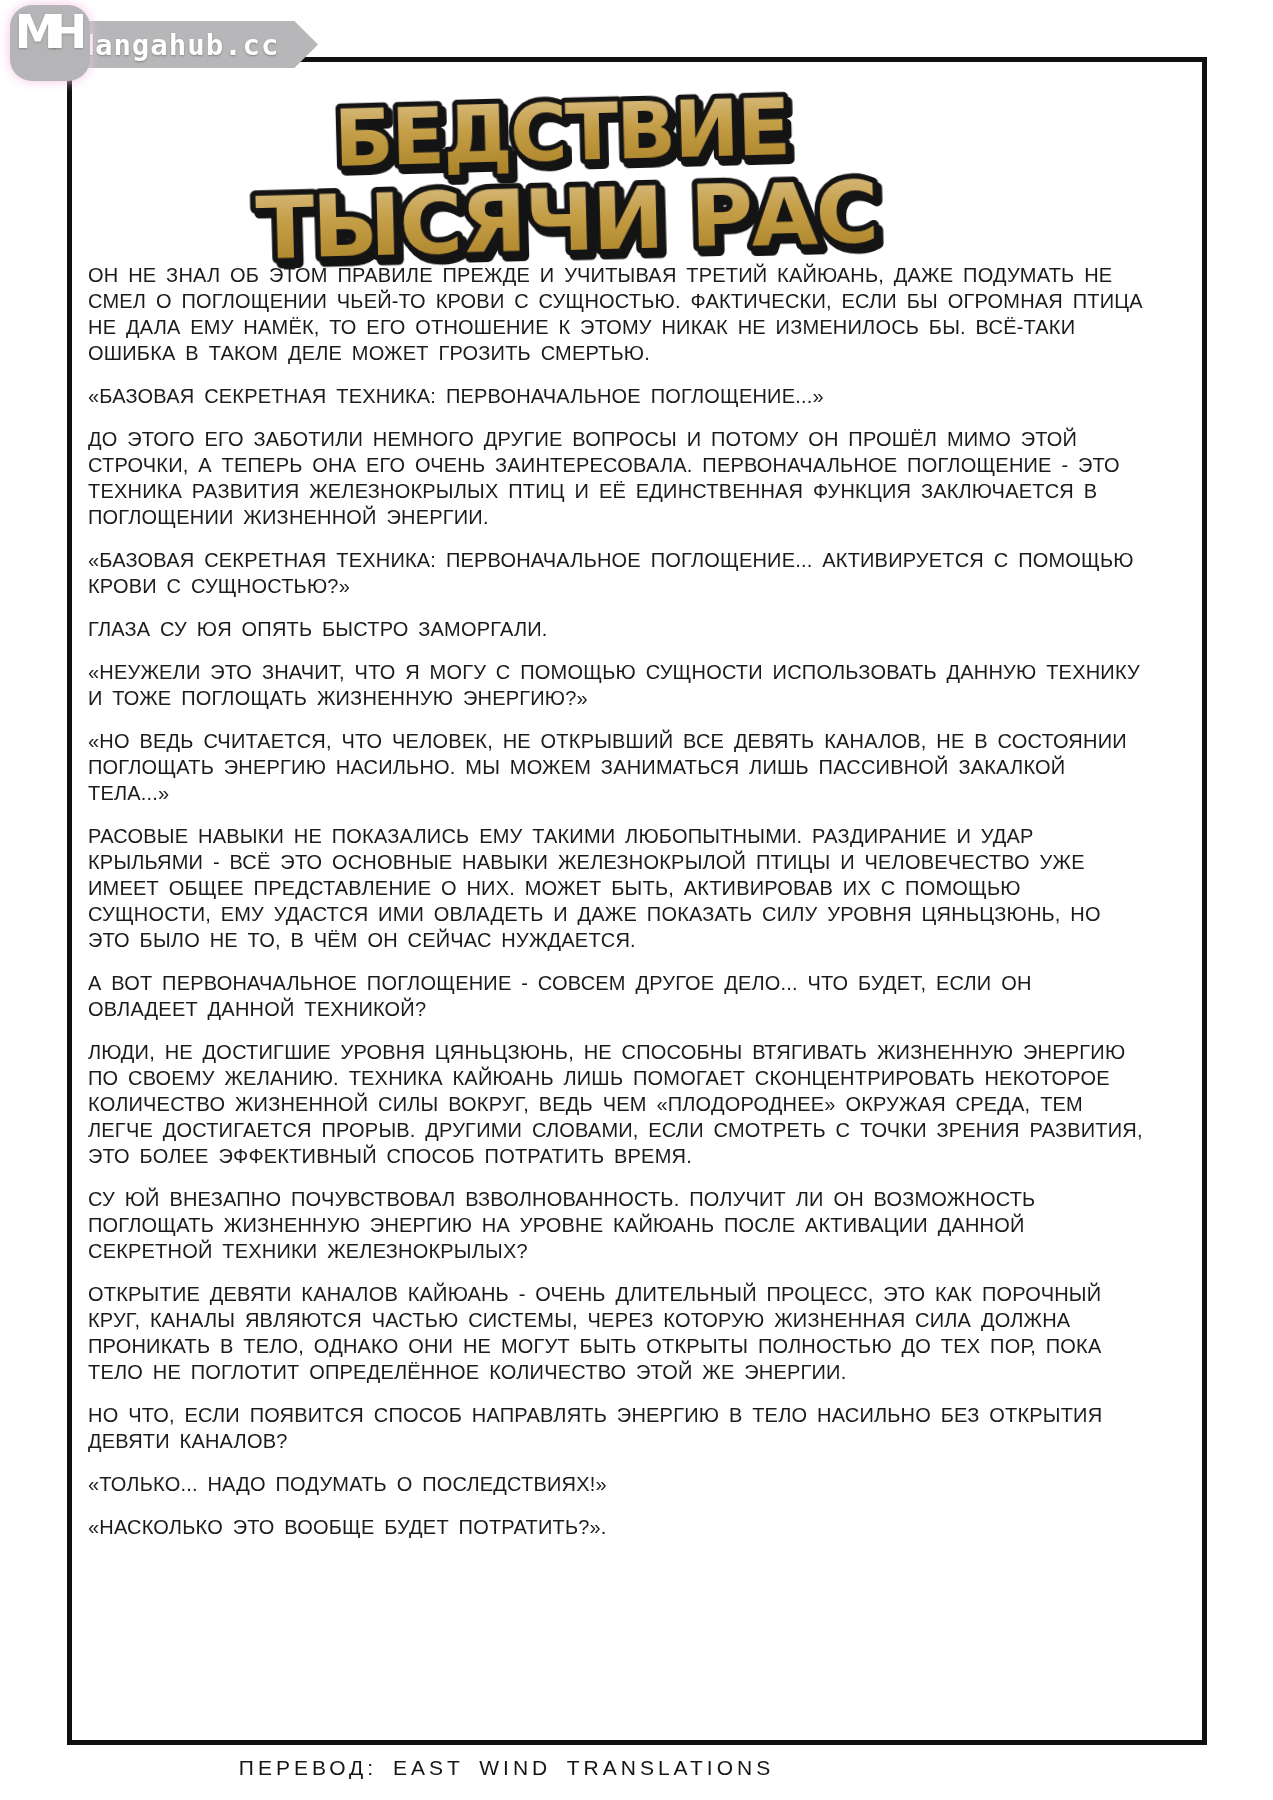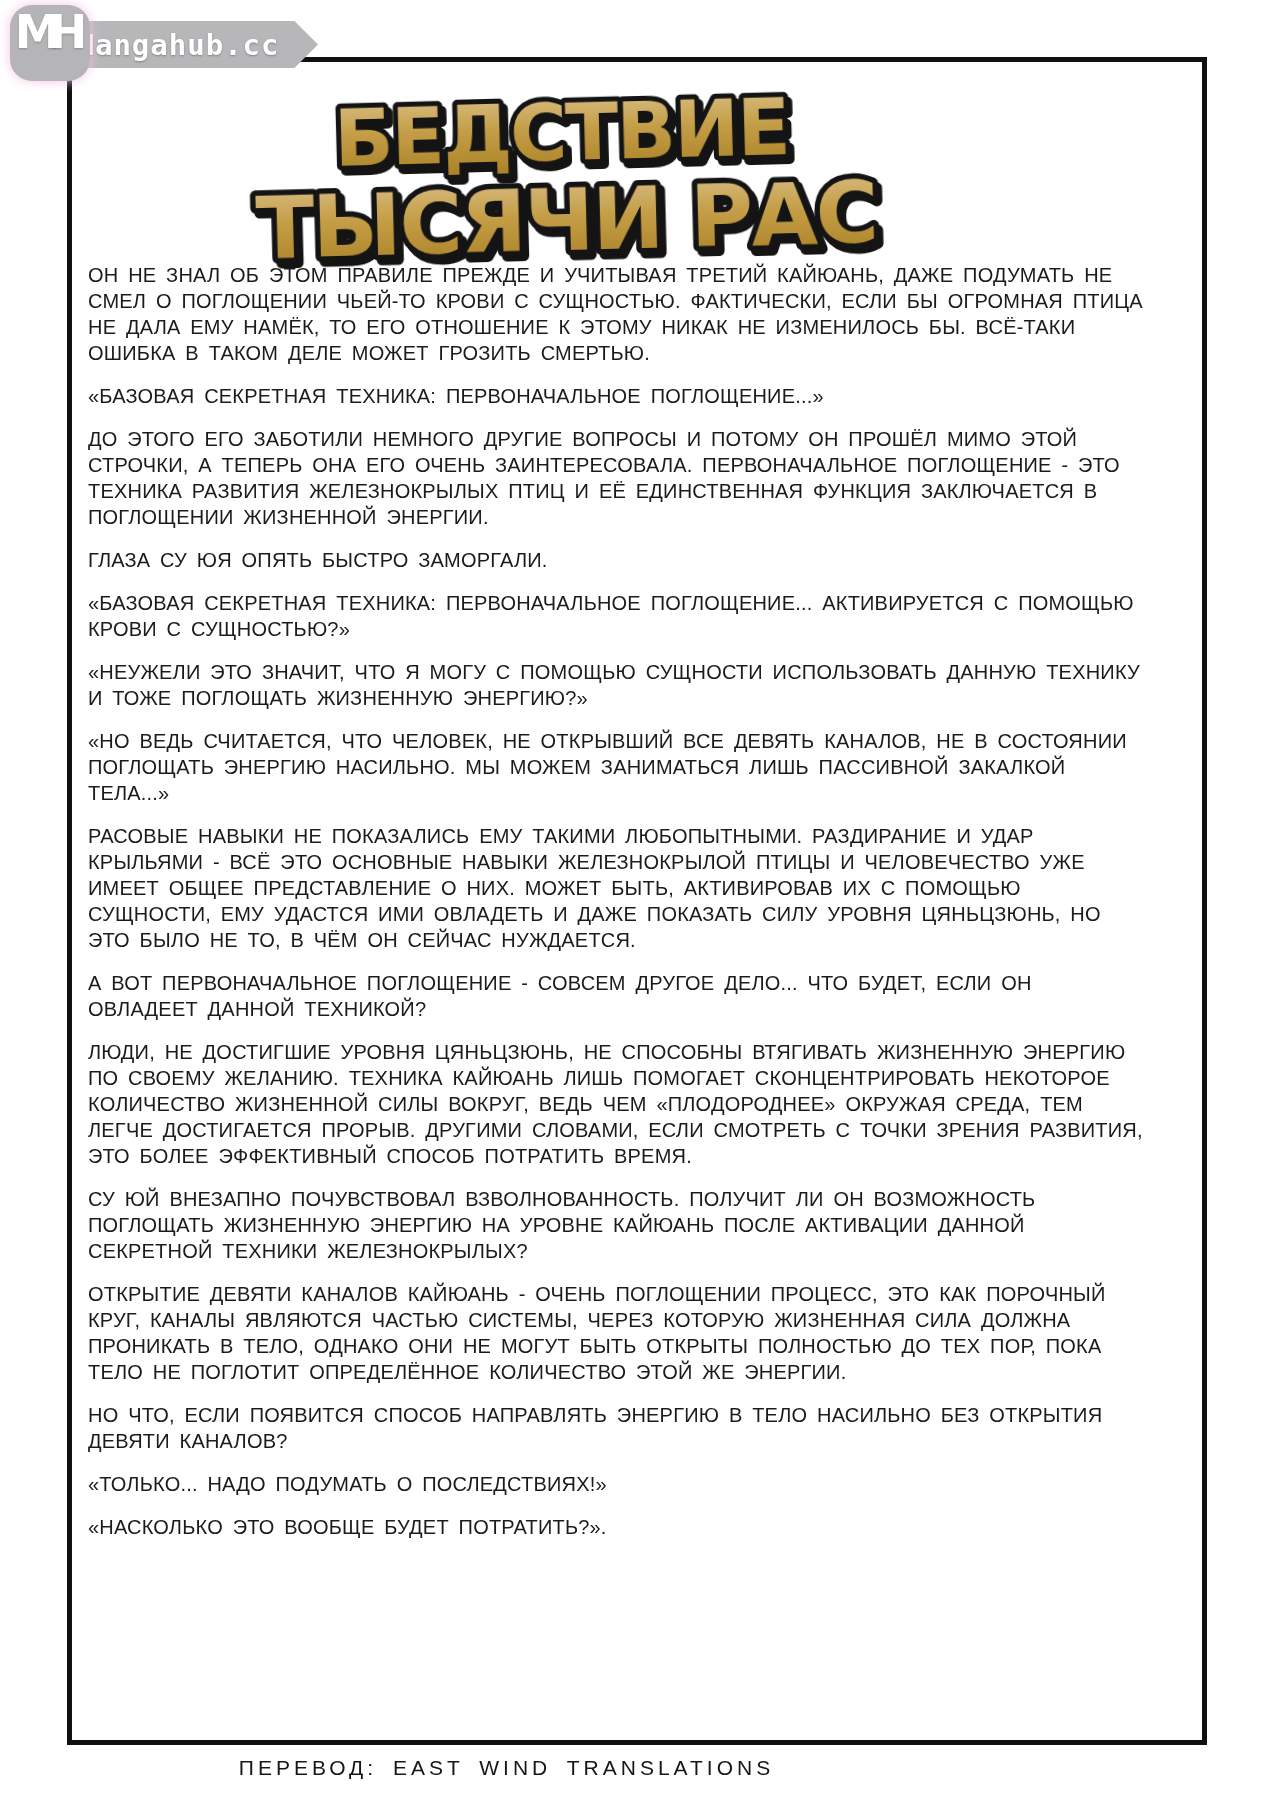--- a/index.html
+++ b/index.html
@@ -83,28 +83,28 @@
       </linearGradient>
     </defs>
     <text class="t1" x="490" y="80" text-anchor="middle" fill="url(#gold)" transform="rotate(-1.5 490 80)">БЕДСТВИЕ</text>
     <text class="t2" x="495" y="170" text-anchor="middle" fill="url(#gold)" transform="rotate(-1.5 495 170)">ТЫСЯЧИ РАС</text>
   </svg>
 
   <div class="page-text">
     <p>ОН НЕ ЗНАЛ ОБ ЭТОМ ПРАВИЛЕ ПРЕЖДЕ И УЧИТЫВАЯ ТРЕТИЙ КАЙЮАНЬ, ДАЖЕ ПОДУМАТЬ НЕ СМЕЛ О ПОГЛОЩЕНИИ ЧЬЕЙ-ТО КРОВИ С СУЩНОСТЬЮ. ФАКТИЧЕСКИ, ЕСЛИ БЫ ОГРОМНАЯ ПТИЦА НЕ ДАЛА ЕМУ НАМЁК, ТО ЕГО ОТНОШЕНИЕ К ЭТОМУ НИКАК НЕ ИЗМЕНИЛОСЬ БЫ. ВСЁ-ТАКИ ОШИБКА В ТАКОМ ДЕЛЕ МОЖЕТ ГРОЗИТЬ СМЕРТЬЮ.</p>
     <p>«БАЗОВАЯ СЕКРЕТНАЯ ТЕХНИКА: ПЕРВОНАЧАЛЬНОЕ ПОГЛОЩЕНИЕ...»</p>
     <p>ДО ЭТОГО ЕГО ЗАБОТИЛИ НЕМНОГО ДРУГИЕ ВОПРОСЫ И ПОТОМУ ОН ПРОШЁЛ МИМО ЭТОЙ СТРОЧКИ, А ТЕПЕРЬ ОНА ЕГО ОЧЕНЬ ЗАИНТЕРЕСОВАЛА. ПЕРВОНАЧАЛЬНОЕ ПОГЛОЩЕНИЕ - ЭТО ТЕХНИКА РАЗВИТИЯ ЖЕЛЕЗНОКРЫЛЫХ ПТИЦ И ЕЁ ЕДИНСТВЕННАЯ ФУНКЦИЯ ЗАКЛЮЧАЕТСЯ В ПОГЛОЩЕНИИ ЖИЗНЕННОЙ ЭНЕРГИИ.</p>
+    <p>«БАЗОВАЯ СЕКРЕТНАЯ ТЕХНИКА: ПЕРВОНАЧАЛЬНОЕ ПОГЛОЩЕНИЕ... АКТИВИРУЕТСЯ С ПОМОЩЬЮ КРОВИ С СУЩНОСТЬЮ?»</p>
     <p>ГЛАЗА СУ ЮЯ ОПЯТЬ БЫСТРО ЗАМОРГАЛИ.</p>
-    <p>«БАЗОВАЯ СЕКРЕТНАЯ ТЕХНИКА: ПЕРВОНАЧАЛЬНОЕ ПОГЛОЩЕНИЕ... АКТИВИРУЕТСЯ С ПОМОЩЬЮ КРОВИ С СУЩНОСТЬЮ?»</p>
     <p>«НЕУЖЕЛИ ЭТО ЗНАЧИТ, ЧТО Я МОГУ С ПОМОЩЬЮ СУЩНОСТИ ИСПОЛЬЗОВАТЬ ДАННУЮ ТЕХНИКУ И ТОЖЕ ПОГЛОЩАТЬ ЖИЗНЕННУЮ ЭНЕРГИЮ?»</p>
     <p>«НО ВЕДЬ СЧИТАЕТСЯ, ЧТО ЧЕЛОВЕК, НЕ ОТКРЫВШИЙ ВСЕ ДЕВЯТЬ КАНАЛОВ, НЕ В СОСТОЯНИИ ПОГЛОЩАТЬ ЭНЕРГИЮ НАСИЛЬНО. МЫ МОЖЕМ ЗАНИМАТЬСЯ ЛИШЬ ПАССИВНОЙ ЗАКАЛКОЙ ТЕЛА...»</p>
     <p>РАСОВЫЕ НАВЫКИ НЕ ПОКАЗАЛИСЬ ЕМУ ТАКИМИ ЛЮБОПЫТНЫМИ. РАЗДИРАНИЕ И УДАР КРЫЛЬЯМИ - ВСЁ ЭТО ОСНОВНЫЕ НАВЫКИ ЖЕЛЕЗНОКРЫЛОЙ ПТИЦЫ И ЧЕЛОВЕЧЕСТВО УЖЕ ИМЕЕТ ОБЩЕЕ ПРЕДСТАВЛЕНИЕ О НИХ. МОЖЕТ БЫТЬ, АКТИВИРОВАВ ИХ С ПОМОЩЬЮ СУЩНОСТИ, ЕМУ УДАСТСЯ ИМИ ОВЛАДЕТЬ И ДАЖЕ ПОКАЗАТЬ СИЛУ УРОВНЯ ЦЯНЬЦЗЮНЬ, НО ЭТО БЫЛО НЕ ТО, В ЧЁМ ОН СЕЙЧАС НУЖДАЕТСЯ.</p>
     <p>А ВОТ ПЕРВОНАЧАЛЬНОЕ ПОГЛОЩЕНИЕ - СОВСЕМ ДРУГОЕ ДЕЛО... ЧТО БУДЕТ, ЕСЛИ ОН ОВЛАДЕЕТ ДАННОЙ ТЕХНИКОЙ?</p>
     <p>ЛЮДИ, НЕ ДОСТИГШИЕ УРОВНЯ ЦЯНЬЦЗЮНЬ, НЕ СПОСОБНЫ ВТЯГИВАТЬ ЖИЗНЕННУЮ ЭНЕРГИЮ ПО СВОЕМУ ЖЕЛАНИЮ. ТЕХНИКА КАЙЮАНЬ ЛИШЬ ПОМОГАЕТ СКОНЦЕНТРИРОВАТЬ НЕКОТОРОЕ КОЛИЧЕСТВО ЖИЗНЕННОЙ СИЛЫ ВОКРУГ, ВЕДЬ ЧЕМ «ПЛОДОРОДНЕЕ» ОКРУЖАЯ СРЕДА, ТЕМ ЛЕГЧЕ ДОСТИГАЕТСЯ ПРОРЫВ. ДРУГИМИ СЛОВАМИ, ЕСЛИ СМОТРЕТЬ С ТОЧКИ ЗРЕНИЯ РАЗВИТИЯ, ЭТО БОЛЕЕ ЭФФЕКТИВНЫЙ СПОСОБ ПОТРАТИТЬ ВРЕМЯ.</p>
     <p>СУ ЮЙ ВНЕЗАПНО ПОЧУВСТВОВАЛ ВЗВОЛНОВАННОСТЬ. ПОЛУЧИТ ЛИ ОН ВОЗМОЖНОСТЬ ПОГЛОЩАТЬ ЖИЗНЕННУЮ ЭНЕРГИЮ НА УРОВНЕ КАЙЮАНЬ ПОСЛЕ АКТИВАЦИИ ДАННОЙ СЕКРЕТНОЙ ТЕХНИКИ ЖЕЛЕЗНОКРЫЛЫХ?</p>
-    <p>ОТКРЫТИЕ ДЕВЯТИ КАНАЛОВ КАЙЮАНЬ - ОЧЕНЬ ПОГЛОЩЕНИИ ПРОЦЕСС, ЭТО КАК ПОРОЧНЫЙ КРУГ, КАНАЛЫ ЯВЛЯЮТСЯ ЧАСТЬЮ СИСТЕМЫ, ЧЕРЕЗ КОТОРУЮ ЖИЗНЕННАЯ СИЛА ДОЛЖНА ПРОНИКАТЬ В ТЕЛО, ОДНАКО ОНИ НЕ МОГУТ БЫТЬ ОТКРЫТЫ ПОЛНОСТЬЮ ДО ТЕХ ПОР, ПОКА ТЕЛО НЕ ПОГЛОТИТ ОПРЕДЕЛЁННОЕ КОЛИЧЕСТВО ЭТОЙ ЖЕ ЭНЕРГИИ.</p>
+    <p>ОТКРЫТИЕ ДЕВЯТИ КАНАЛОВ КАЙЮАНЬ - ОЧЕНЬ ДЛИТЕЛЬНЫЙ ПРОЦЕСС, ЭТО КАК ПОРОЧНЫЙ КРУГ, КАНАЛЫ ЯВЛЯЮТСЯ ЧАСТЬЮ СИСТЕМЫ, ЧЕРЕЗ КОТОРУЮ ЖИЗНЕННАЯ СИЛА ДОЛЖНА ПРОНИКАТЬ В ТЕЛО, ОДНАКО ОНИ НЕ МОГУТ БЫТЬ ОТКРЫТЫ ПОЛНОСТЬЮ ДО ТЕХ ПОР, ПОКА ТЕЛО НЕ ПОГЛОТИТ ОПРЕДЕЛЁННОЕ КОЛИЧЕСТВО ЭТОЙ ЖЕ ЭНЕРГИИ.</p>
     <p>НО ЧТО, ЕСЛИ ПОЯВИТСЯ СПОСОБ НАПРАВЛЯТЬ ЭНЕРГИЮ В ТЕЛО НАСИЛЬНО БЕЗ ОТКРЫТИЯ ДЕВЯТИ КАНАЛОВ?</p>
     <p>«ТОЛЬКО... НАДО ПОДУМАТЬ О ПОСЛЕДСТВИЯХ!»</p>
     <p>«НАСКОЛЬКО ЭТО ВООБЩЕ БУДЕТ ПОТРАТИТЬ?».</p>
   </div>
 </div>
 
 <div class="credit">ПЕРЕВОД: EAST WIND TRANSLATIONS</div>
 
 </body></html>

